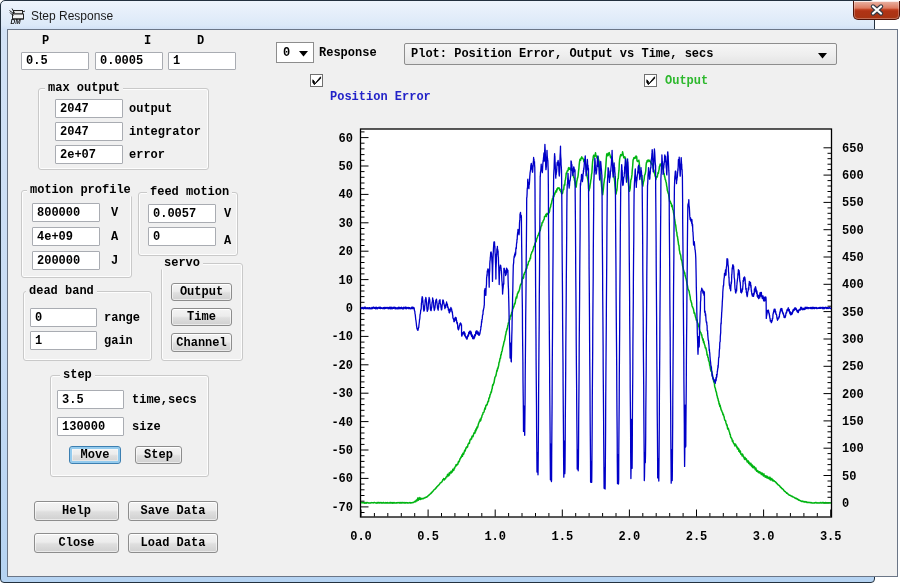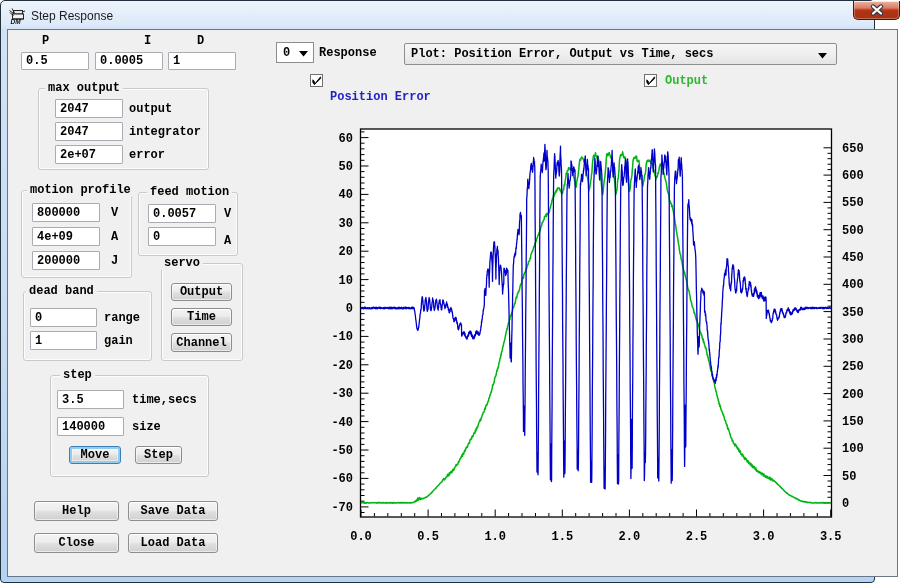--- a/index.html
+++ b/index.html
@@ -81,21 +81,21 @@
 <div class="gb" style="left:22px;top:290px;width:127px;height:68px"></div>
 <div class="gl lb" style="left:25px;top:290px">dead band</div>
 <div class="tf" style="left:29px;top:307px;width:67px;height:19px">0</div>
 <div class="lb" style="left:103px;top:317px">range</div>
 <div class="tf" style="left:29px;top:330px;width:67px;height:19px">1</div>
 <div class="lb" style="left:103px;top:340px">gain</div>
 <div class="gb" style="left:49px;top:374px;width:157px;height:100px"></div>
 <div class="gl lb" style="left:59px;top:374px">step</div>
 <div class="tf" style="left:56px;top:389px;width:67px;height:19px">3.5</div>
 <div class="lb" style="left:131px;top:399px">time,secs</div>
-<div class="tf" style="left:56px;top:416px;width:67px;height:19px">140000</div>
+<div class="tf" style="left:56px;top:416px;width:67px;height:19px">130000</div>
 <div class="lb" style="left:131px;top:426px">size</div>
 <div class="btn btnf" style="left:68px;top:445px;width:52px;height:18px">Move</div>
 <div class="btn" style="left:134px;top:445px;width:47px;height:18px">Step</div>
 <div class="btn" style="left:33px;top:500px;width:85px;height:20px">Help</div>
 <div class="btn" style="left:127px;top:500px;width:90px;height:20px">Save Data</div>
 <div class="btn" style="left:33px;top:532px;width:85px;height:20px">Close</div>
 <div class="btn" style="left:127px;top:532px;width:90px;height:20px">Load Data</div>
 <div class="cmb" style="left:275px;top:41px;width:38px;height:21px">0<svg style="position:absolute;right:5px;top:8px" width="9" height="6">
         <path d="M0 0h9l-4.5 5.5z" fill="#000"></path>
       </svg></div>

